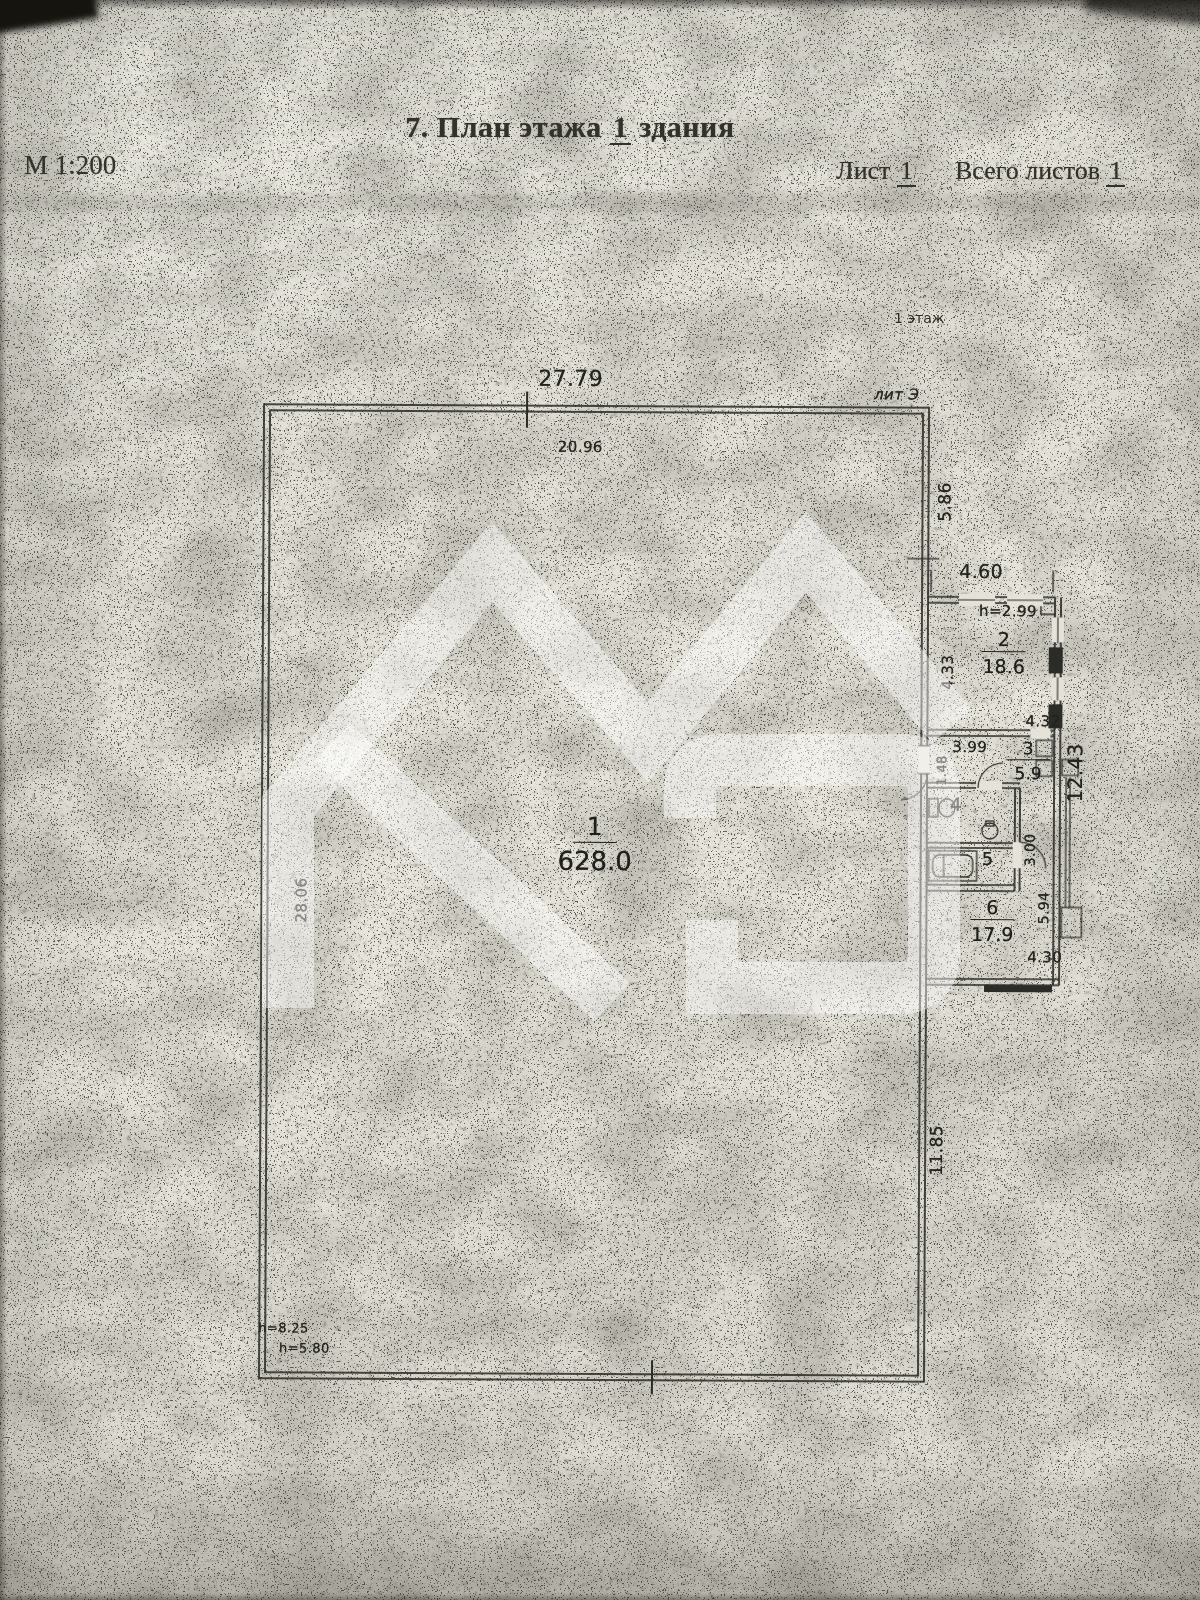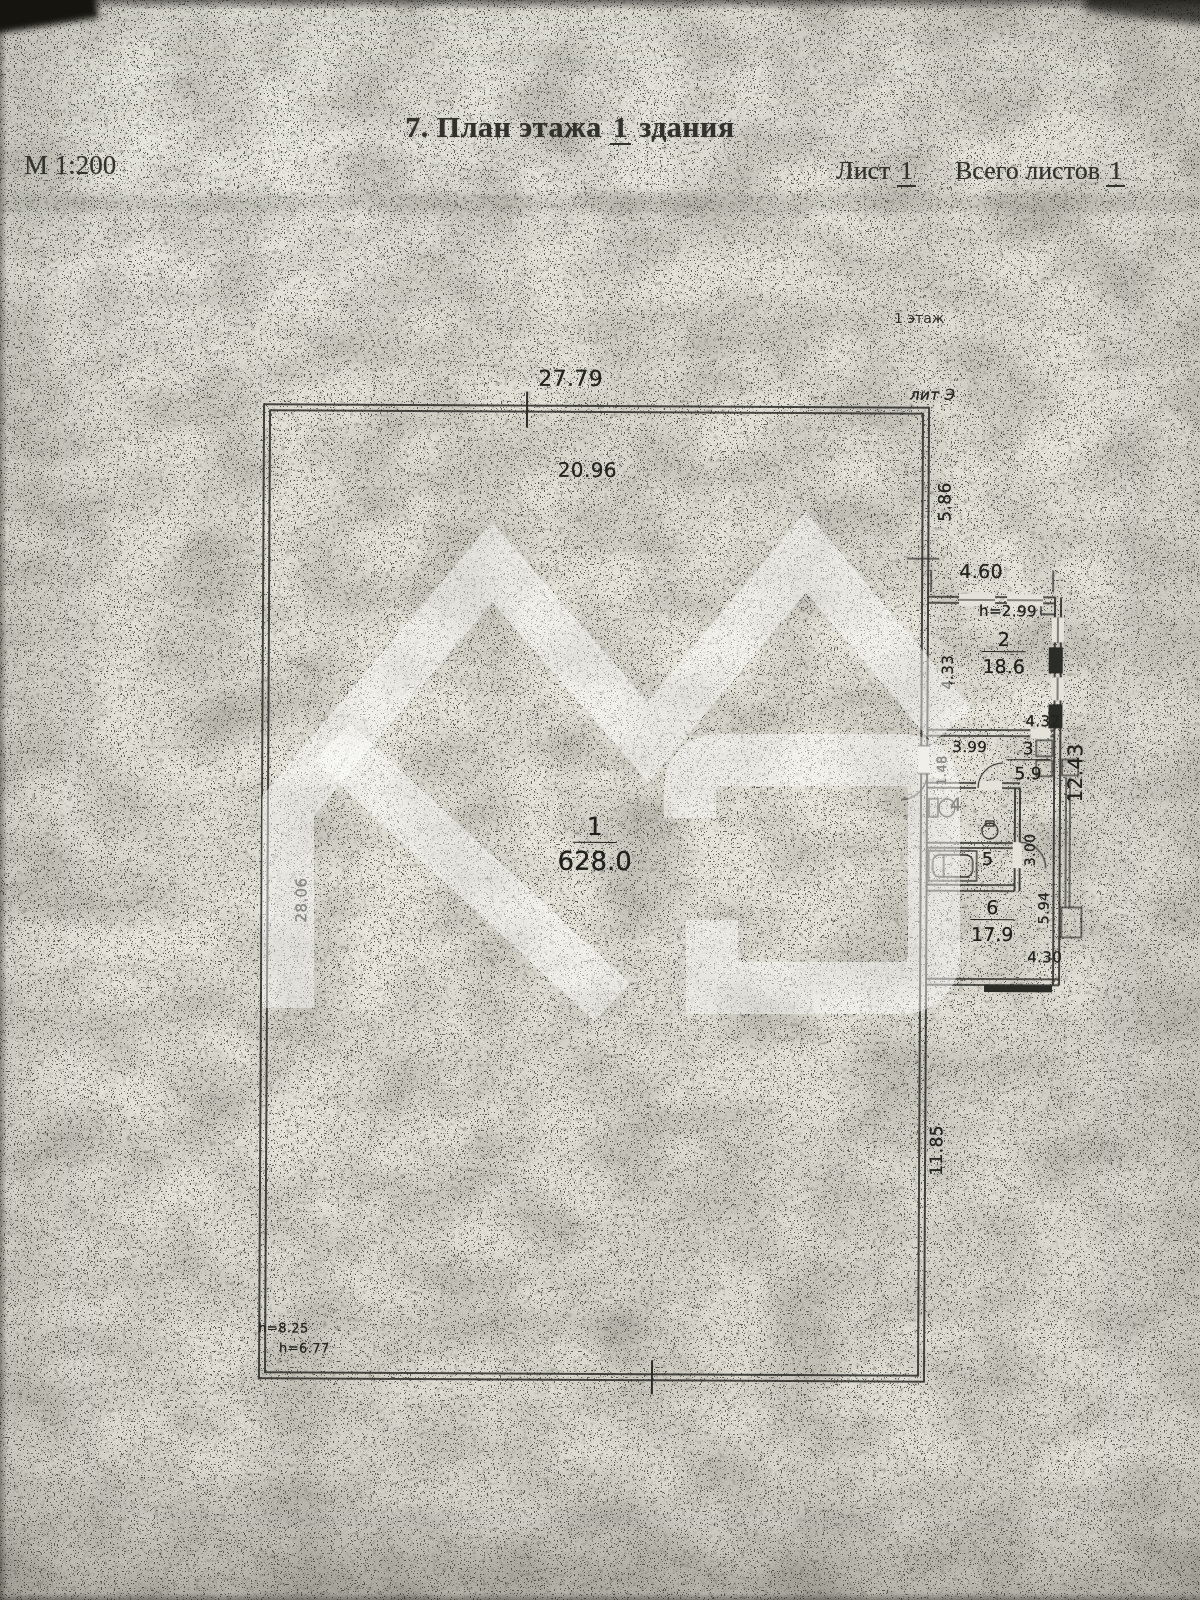--- a/index.html
+++ b/index.html
@@ -175,22 +175,22 @@
 
         <g stroke-width="1.2">
           <rect x="1062" y="757" width="16" height="16"></rect>
           <path d="M1066 775 V905 M1070 775 V905"></path>
           <rect x="1062" y="905" width="20" height="30"></rect>
         </g>
       </g>
     </svg>
 
     <span class="d" style="left:536px;top:366px;font-size:22px;">27.79</span>
-    <span class="d" style="left:556px;top:458px;font-size:20px;">20.96</span>
-    <span class="d it" style="left:872px;top:384px;font-size:15px;margin-left:36px;">лит Э</span>
+    <span class="d" style="left:556px;top:438px;font-size:15px;">20.96</span>
+    <span class="d it" style="left:872px;top:384px;font-size:15px;">лит Э</span>
     <span class="d v" style="left:933px;top:520px;font-size:17px;">5.86</span>
     <span class="d" style="left:958px;top:558px;font-size:19px;">4.60</span>
     <span class="d" style="left:978px;top:600px;font-size:15px;">h=2.99</span>
 
     <div class="room" style="left:968px;top:626px;width:70px;font-size:19px;">
       <span class="num">2</span>
       <span class="area">18.6</span>
     </div>
     <span class="d v" style="left:938px;top:688px;font-size:15px;">4.33</span>
     <span class="d" style="left:980px;top:710px;font-size:15px;margin-left:45px;">4.32</span>
@@ -215,21 +215,21 @@
     <span class="d" style="left:982px;top:946px;font-size:15px;margin-left:46px;">4.30</span>
 
     <div class="room" style="left:535px;top:812px;width:120px;font-size:25px;">
       <span class="num">1</span>
       <span class="area" style="font-size:26px;">628.0</span>
     </div>
 
     <span class="d v" style="left:293px;top:924px;font-size:15px;">28.06</span>
     <span class="d v" style="left:928px;top:1174px;font-size:17px;">11.85</span>
     <span class="d" style="left:261px;top:1322px;font-size:13px;">h=8.25</span>
-    <span class="d" style="left:282px;top:1342px;font-size:13px;">h=6.77</span>
+    <span class="d" style="left:282px;top:1342px;font-size:13px;">h=5.80</span>
   </div>
 
   <svg class="wm" width="1200" height="1600" xmlns="http://www.w3.org/2000/svg">
     <g fill="none" stroke="rgba(255,255,255,0.45)" stroke-width="52" stroke-linejoin="miter" stroke-linecap="butt">
       <path d="M288 1008 L288 806 L492 562 L648 742 L806 552 L952 726"></path>
       <path d="M332 742 L612 1002"></path>
       <path d="M690 818 L690 792 Q690 760 722 760 L900 760 Q934 760 934 794 L934 952 Q934 988 900 988 L712 988 L712 920"></path>
     </g>
   </svg>
 

